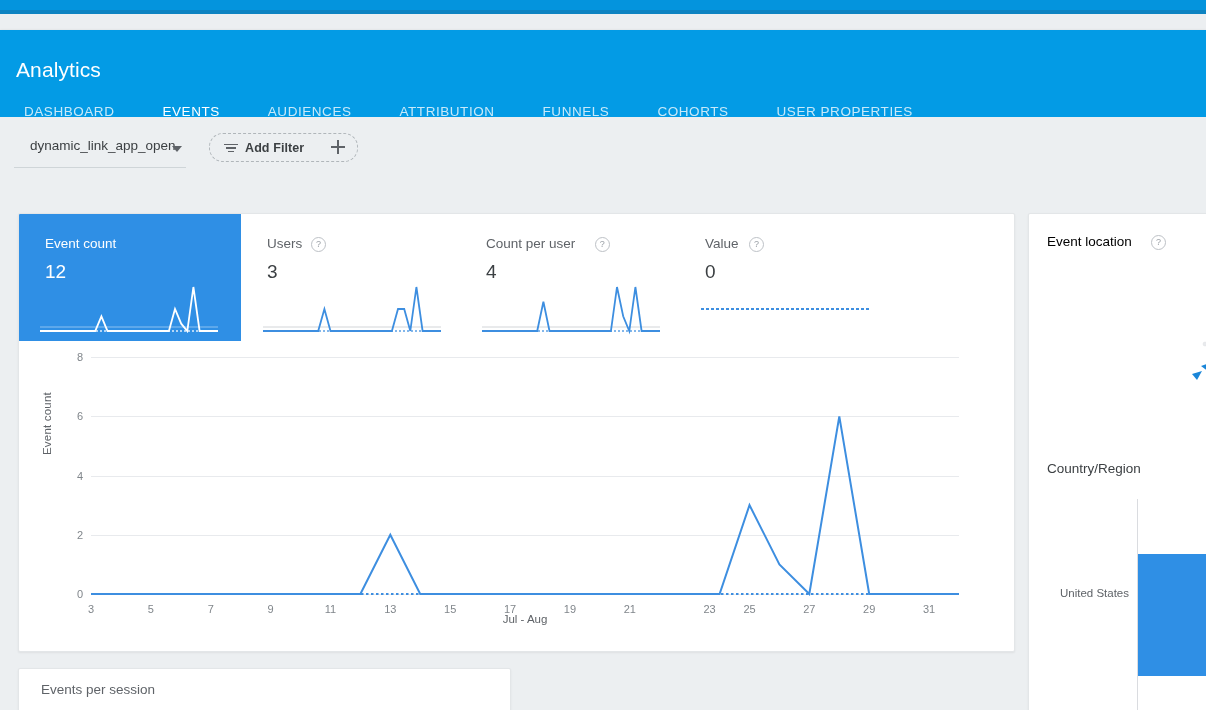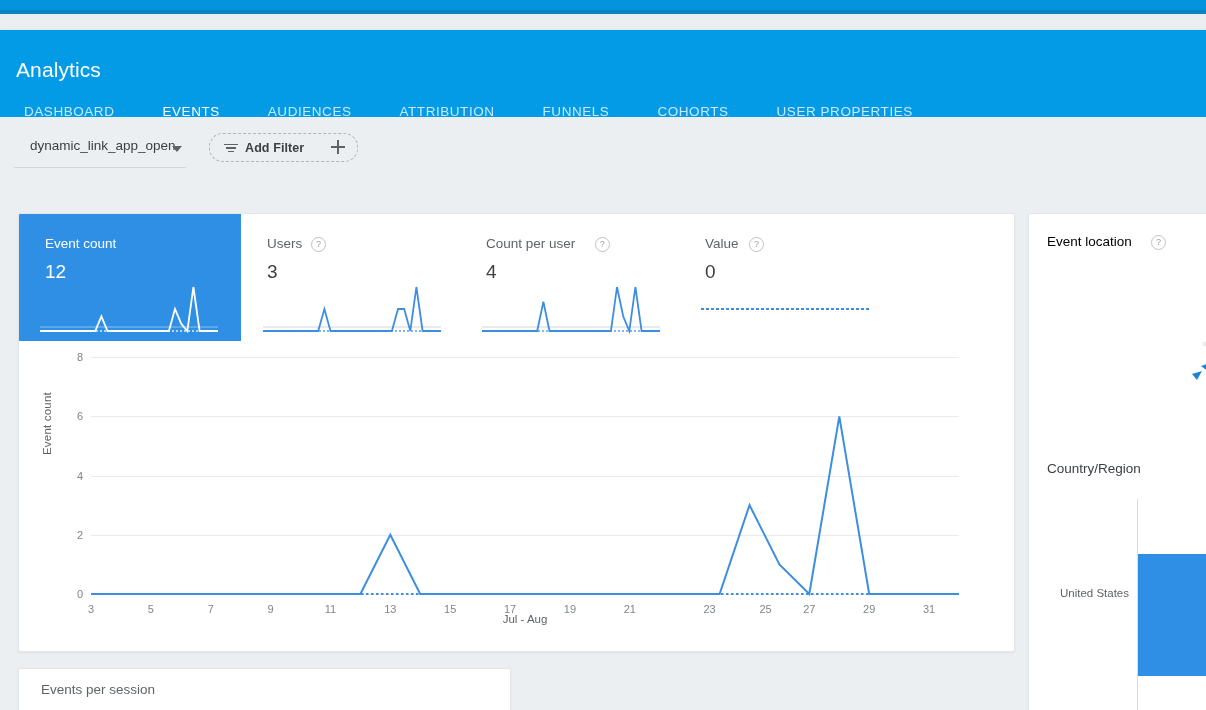--- a/index.html
+++ b/index.html
@@ -212,21 +212,21 @@
           <div class="xtick" style="left: 59.9px;">5</div>
           <div class="xtick" style="left: 119.7px;">7</div>
           <div class="xtick" style="left: 179.6px;">9</div>
           <div class="xtick" style="left: 239.4px;">11</div>
           <div class="xtick" style="left: 299.3px;">13</div>
           <div class="xtick" style="left: 359.2px;">15</div>
           <div class="xtick" style="left: 419px;">17</div>
           <div class="xtick" style="left: 478.9px;">19</div>
           <div class="xtick" style="left: 538.8px;">21</div>
           <div class="xtick" style="left: 598.6px; margin-left: 20px;">23</div>
-          <div class="xtick" style="left: 658.5px; margin-left: 16px;">25</div>
+          <div class="xtick" style="left: 658.5px;">25</div>
           <div class="xtick" style="left: 718.3px;">27</div>
           <div class="xtick" style="left: 778.2px;">29</div>
           <div class="xtick" style="left: 838.1px;">31</div>
           <svg width="868" height="239" viewBox="0 0 868 239" style="position: absolute; left: 0px; top: 0px;">
             <path d="M0,237.0 L868,237.0" stroke="#3d8ee0" stroke-width="2" stroke-dasharray="2.5 2.5" fill="none"></path>
             <path d="M0.0,237.0 L29.9,237.0 L59.9,237.0 L89.8,237.0 L119.7,237.0 L149.7,237.0 L179.6,237.0 L209.5,237.0 L239.4,237.0 L269.4,237.0 L299.3,177.8 L329.2,237.0 L359.2,237.0 L389.1,237.0 L419.0,237.0 L449.0,237.0 L478.9,237.0 L508.8,237.0 L538.8,237.0 L568.7,237.0 L598.6,237.0 L628.6,237.0 L658.5,148.1 L688.4,207.4 L718.3,237.0 L748.3,59.3 L778.2,237.0 L808.1,237.0 L838.1,237.0 L868.0,237.0" fill="none" stroke="#3d8ee0" stroke-width="2" stroke-linejoin="miter"></path>
           </svg>
         </div>
       <div class="xcaption">Jul - Aug</div>
     </div>

